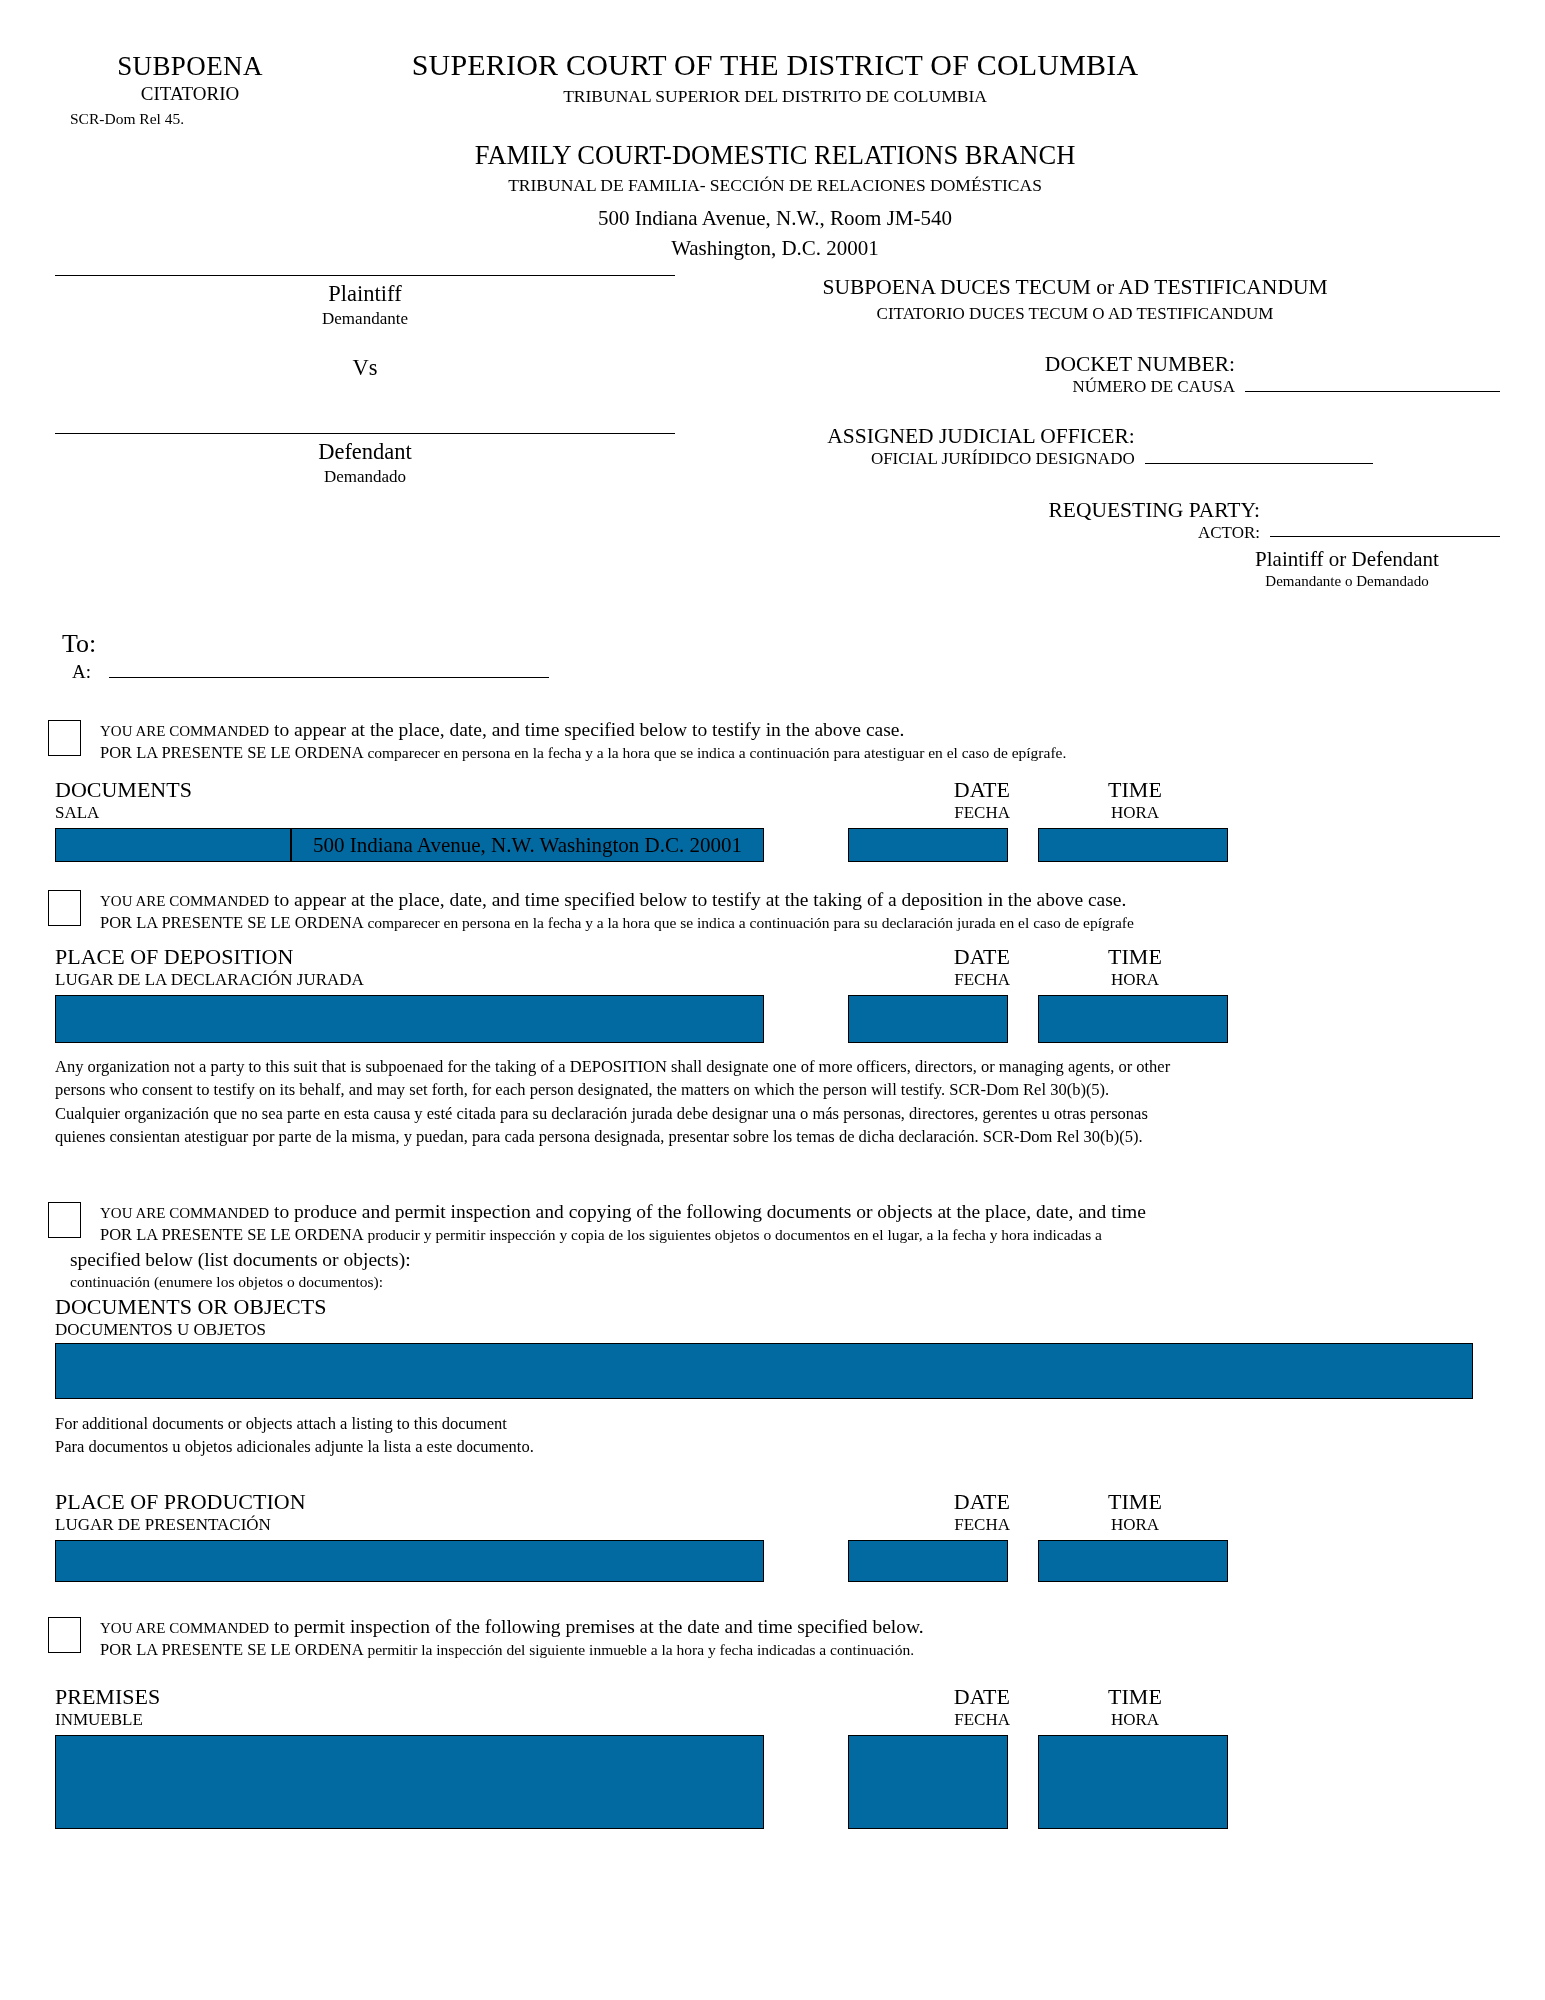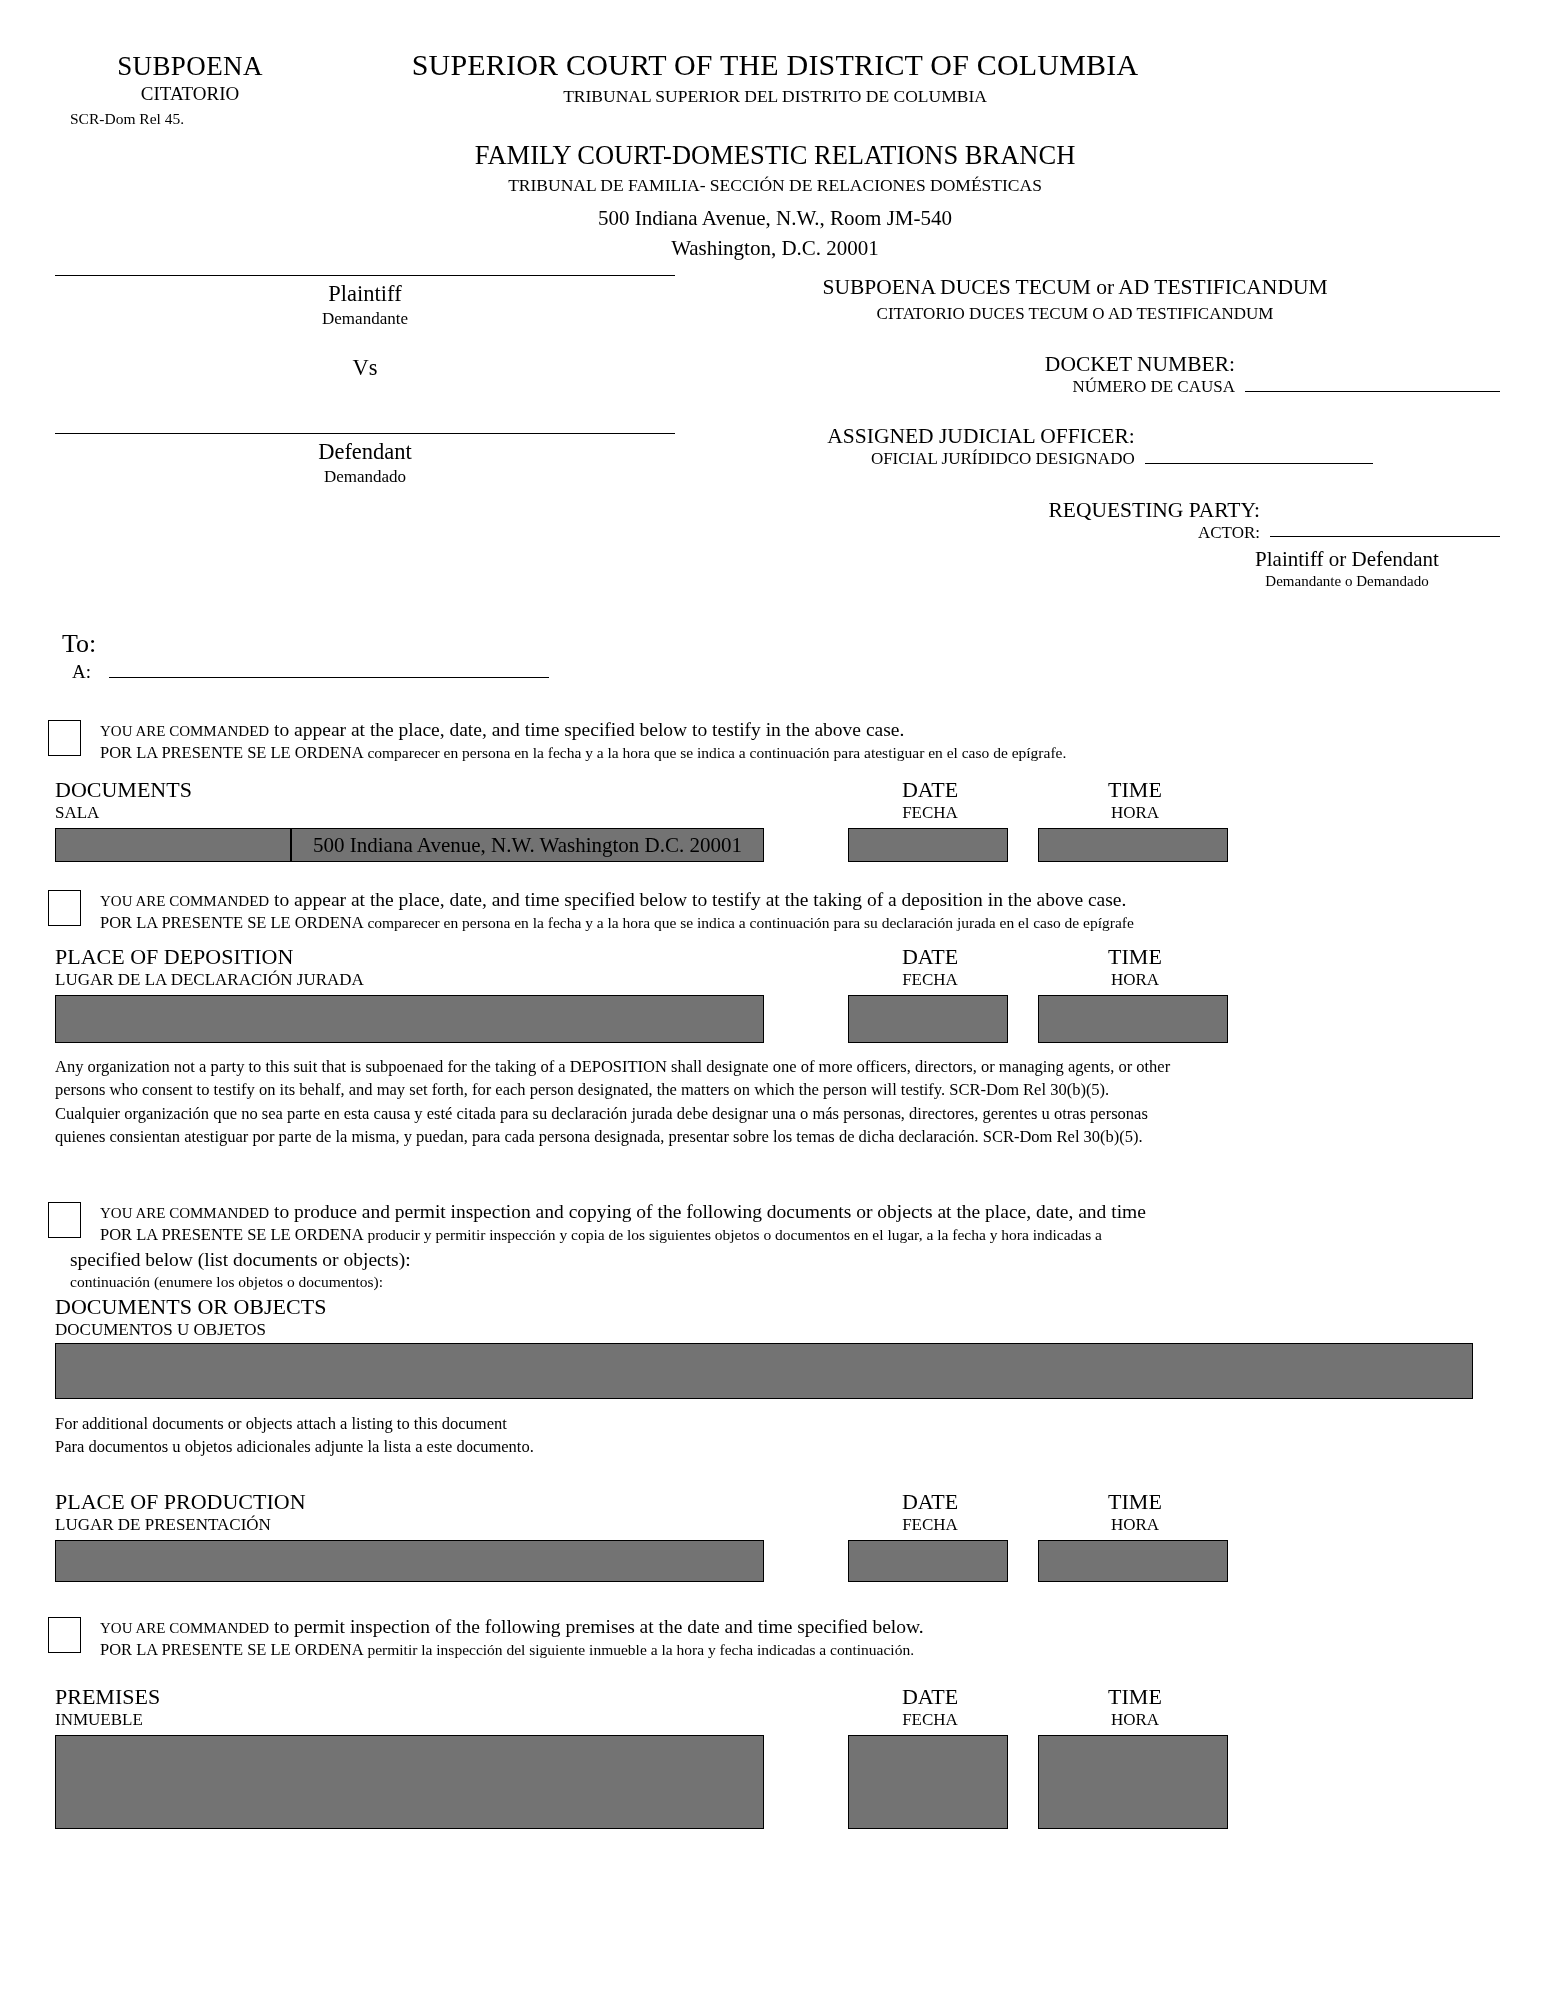--- a/index.html
+++ b/index.html
@@ -272,37 +272,37 @@
   }
   .head-main {
     position: absolute;
     left: 0; top: 0;
   }
   .head-date {
     position: absolute;
     left: 795px;
     top: 0;
     width: 160px;
-    text-align: center;
+    text-align: right;
   }
   .head-time {
     position: absolute;
     left: 985px;
     top: 0;
     width: 190px;
     text-align: center;
   }
   .boxrow {
     position: relative;
   }
   .fbox {
     position: absolute;
     border: 1.7px solid #000;
     box-sizing: border-box;
-    background: #737373;
+    background: #0369a1;
   }
 
   
   .cr-left {
     left: 0; top: 0;
     width: 236px;
     height: 34px;
   }
   .cr-right {
     left: 236px; top: 0;

